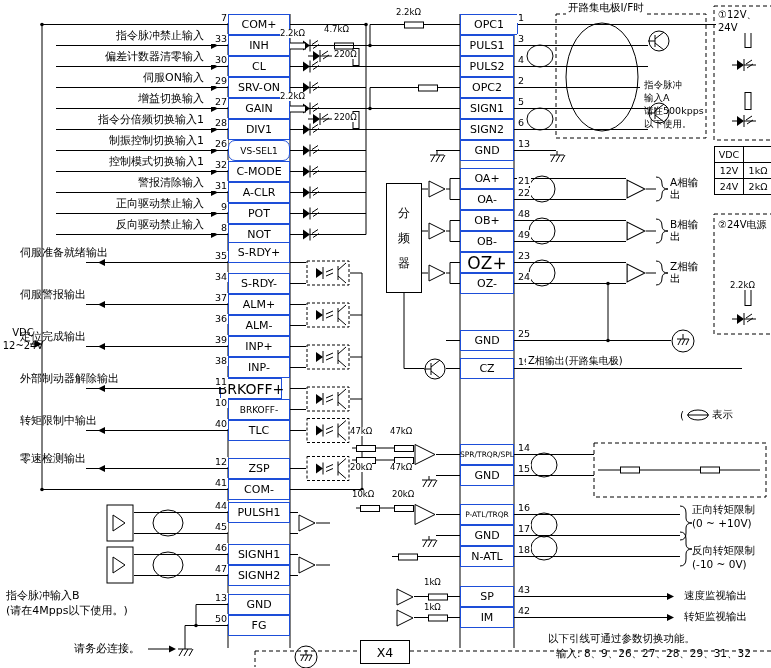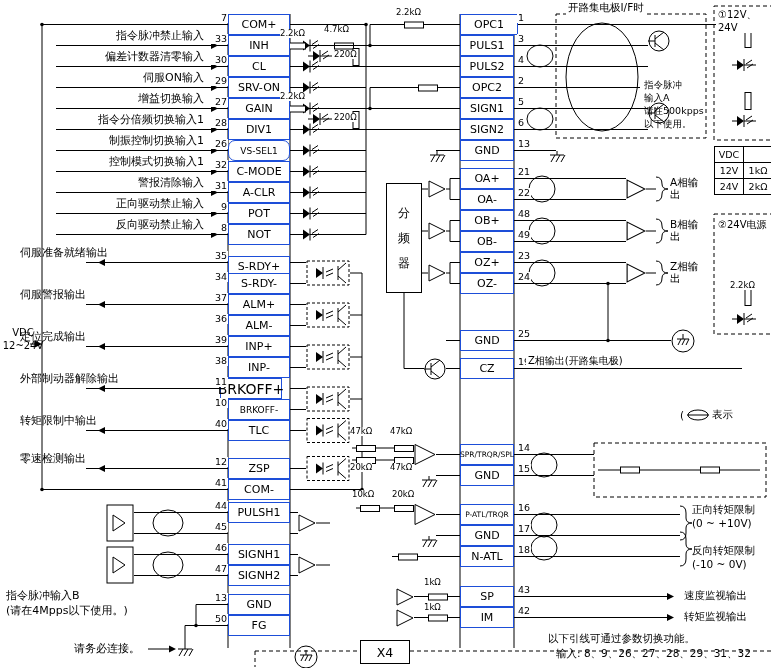--- a/index.html
+++ b/index.html
@@ -391,21 +391,21 @@
       <div class="cell" style="left: 228px; top: 140px; width: 62px; height: 21px; font-size: 9px; border-radius: 7px;">VS-SEL1</div>
       <div class="pin" style="left: 200px; width: 26px; text-align: right; top: 139px;">26</div>
       <div class="cell" style="left: 228px; top: 161px; width: 62px; height: 21px; font-size: 11px;">C-MODE</div>
       <div class="pin" style="left: 200px; width: 26px; text-align: right; top: 160px;">32</div>
       <div class="cell" style="left: 228px; top: 182px; width: 62px; height: 21px; font-size: 11px;">A-CLR</div>
       <div class="pin" style="left: 200px; width: 26px; text-align: right; top: 181px;">31</div>
       <div class="cell" style="left: 228px; top: 203px; width: 62px; height: 21px; font-size: 11px;">POT</div>
       <div class="pin" style="left: 200px; width: 26px; text-align: right; top: 202px;">9</div>
       <div class="cell" style="left: 228px; top: 224px; width: 62px; height: 21px; font-size: 11px;">NOT</div>
       <div class="pin" style="left: 200px; width: 26px; text-align: right; top: 223px;">8</div>
-      <div class="cell" style="left: 228px; top: 256px; width: 62px; height: 21px; font-size: 11px;">S-RDY+</div>
+      <div class="cell" style="left: 228px; top: 242px; width: 62px; height: 21px; font-size: 11px;">S-RDY+</div>
       <div class="pin" style="left: 200px; width: 26px; text-align: right; top: 251px;">35</div>
       <div class="cell" style="left: 228px; top: 273px; width: 62px; height: 21px; font-size: 11px;">S-RDY-</div>
       <div class="pin" style="left: 200px; width: 26px; text-align: right; top: 272px;">34</div>
       <div class="cell" style="left: 228px; top: 294px; width: 62px; height: 21px; font-size: 11px;">ALM+</div>
       <div class="pin" style="left: 200px; width: 26px; text-align: right; top: 293px;">37</div>
       <div class="cell" style="left: 228px; top: 315px; width: 62px; height: 21px; font-size: 11px;">ALM-</div>
       <div class="pin" style="left: 200px; width: 26px; text-align: right; top: 314px;">36</div>
       <div class="cell" style="left: 228px; top: 336px; width: 62px; height: 21px; font-size: 11px;">INP+</div>
       <div class="pin" style="left: 200px; width: 26px; text-align: right; top: 335px;">39</div>
       <div class="cell" style="left: 228px; top: 357px; width: 62px; height: 21px; font-size: 11px;">INP-</div>
@@ -440,28 +440,28 @@
       <div class="pin" style="left: 517px; top: 55px;">4</div>
       <div class="cell" style="left: 460px; top: 77px; width: 54px; height: 21px; font-size: 11px;">OPC2</div>
       <div class="pin" style="left: 517px; top: 76px;">2</div>
       <div class="cell" style="left: 460px; top: 98px; width: 54px; height: 21px; font-size: 11px;">SIGN1</div>
       <div class="pin" style="left: 517px; top: 97px;">5</div>
       <div class="cell" style="left: 460px; top: 119px; width: 54px; height: 21px; font-size: 11px;">SIGN2</div>
       <div class="pin" style="left: 517px; top: 118px;">6</div>
       <div class="cell" style="left: 460px; top: 140px; width: 54px; height: 21px; font-size: 11px;">GND</div>
       <div class="pin" style="left: 517px; top: 139px;">13</div>
       <div class="cell" style="left: 460px; top: 168px; width: 54px; height: 21px; font-size: 11px;">OA+</div>
-      <div class="pin" style="left: 517px; top: 167px;">21</div>
+      <div class="pin" style="left: 517px; top: 176px;">21</div>
       <div class="cell" style="left: 460px; top: 189px; width: 54px; height: 21px; font-size: 11px;">OA-</div>
       <div class="pin" style="left: 517px; top: 188px;">22</div>
       <div class="cell" style="left: 460px; top: 210px; width: 54px; height: 21px; font-size: 11px;">OB+</div>
       <div class="pin" style="left: 517px; top: 209px;">48</div>
       <div class="cell" style="left: 460px; top: 231px; width: 54px; height: 21px; font-size: 11px;">OB-</div>
       <div class="pin" style="left: 517px; top: 230px;">49</div>
-      <div class="cell" style="left: 460px; top: 252px; width: 54px; height: 21px; font-size: 11px;">OZ+</div>
+      <div class="cell" style="left: 460px; top: 252px; width: 54px; height: 21px; font-size: 17px;">OZ+</div>
       <div class="pin" style="left: 517px; top: 251px;">23</div>
       <div class="cell" style="left: 460px; top: 273px; width: 54px; height: 21px; font-size: 11px;">OZ-</div>
       <div class="pin" style="left: 517px; top: 272px;">24</div>
       <div class="cell" style="left: 460px; top: 330px; width: 54px; height: 21px; font-size: 11px;">GND</div>
       <div class="pin" style="left: 517px; top: 329px;">25</div>
       <div class="cell" style="left: 460px; top: 358px; width: 54px; height: 21px; font-size: 11px;">CZ</div>
       <div class="pin" style="left: 517px; top: 357px;">19</div>
       <div class="cell" style="left: 460px; top: 444px; width: 54px; height: 21px; font-size: 7.5px;">SPR/TRQR/SPL</div>
       <div class="pin" style="left: 517px; top: 443px;">14</div>
       <div class="cell" style="left: 460px; top: 465px; width: 54px; height: 21px; font-size: 11px;">GND</div>

